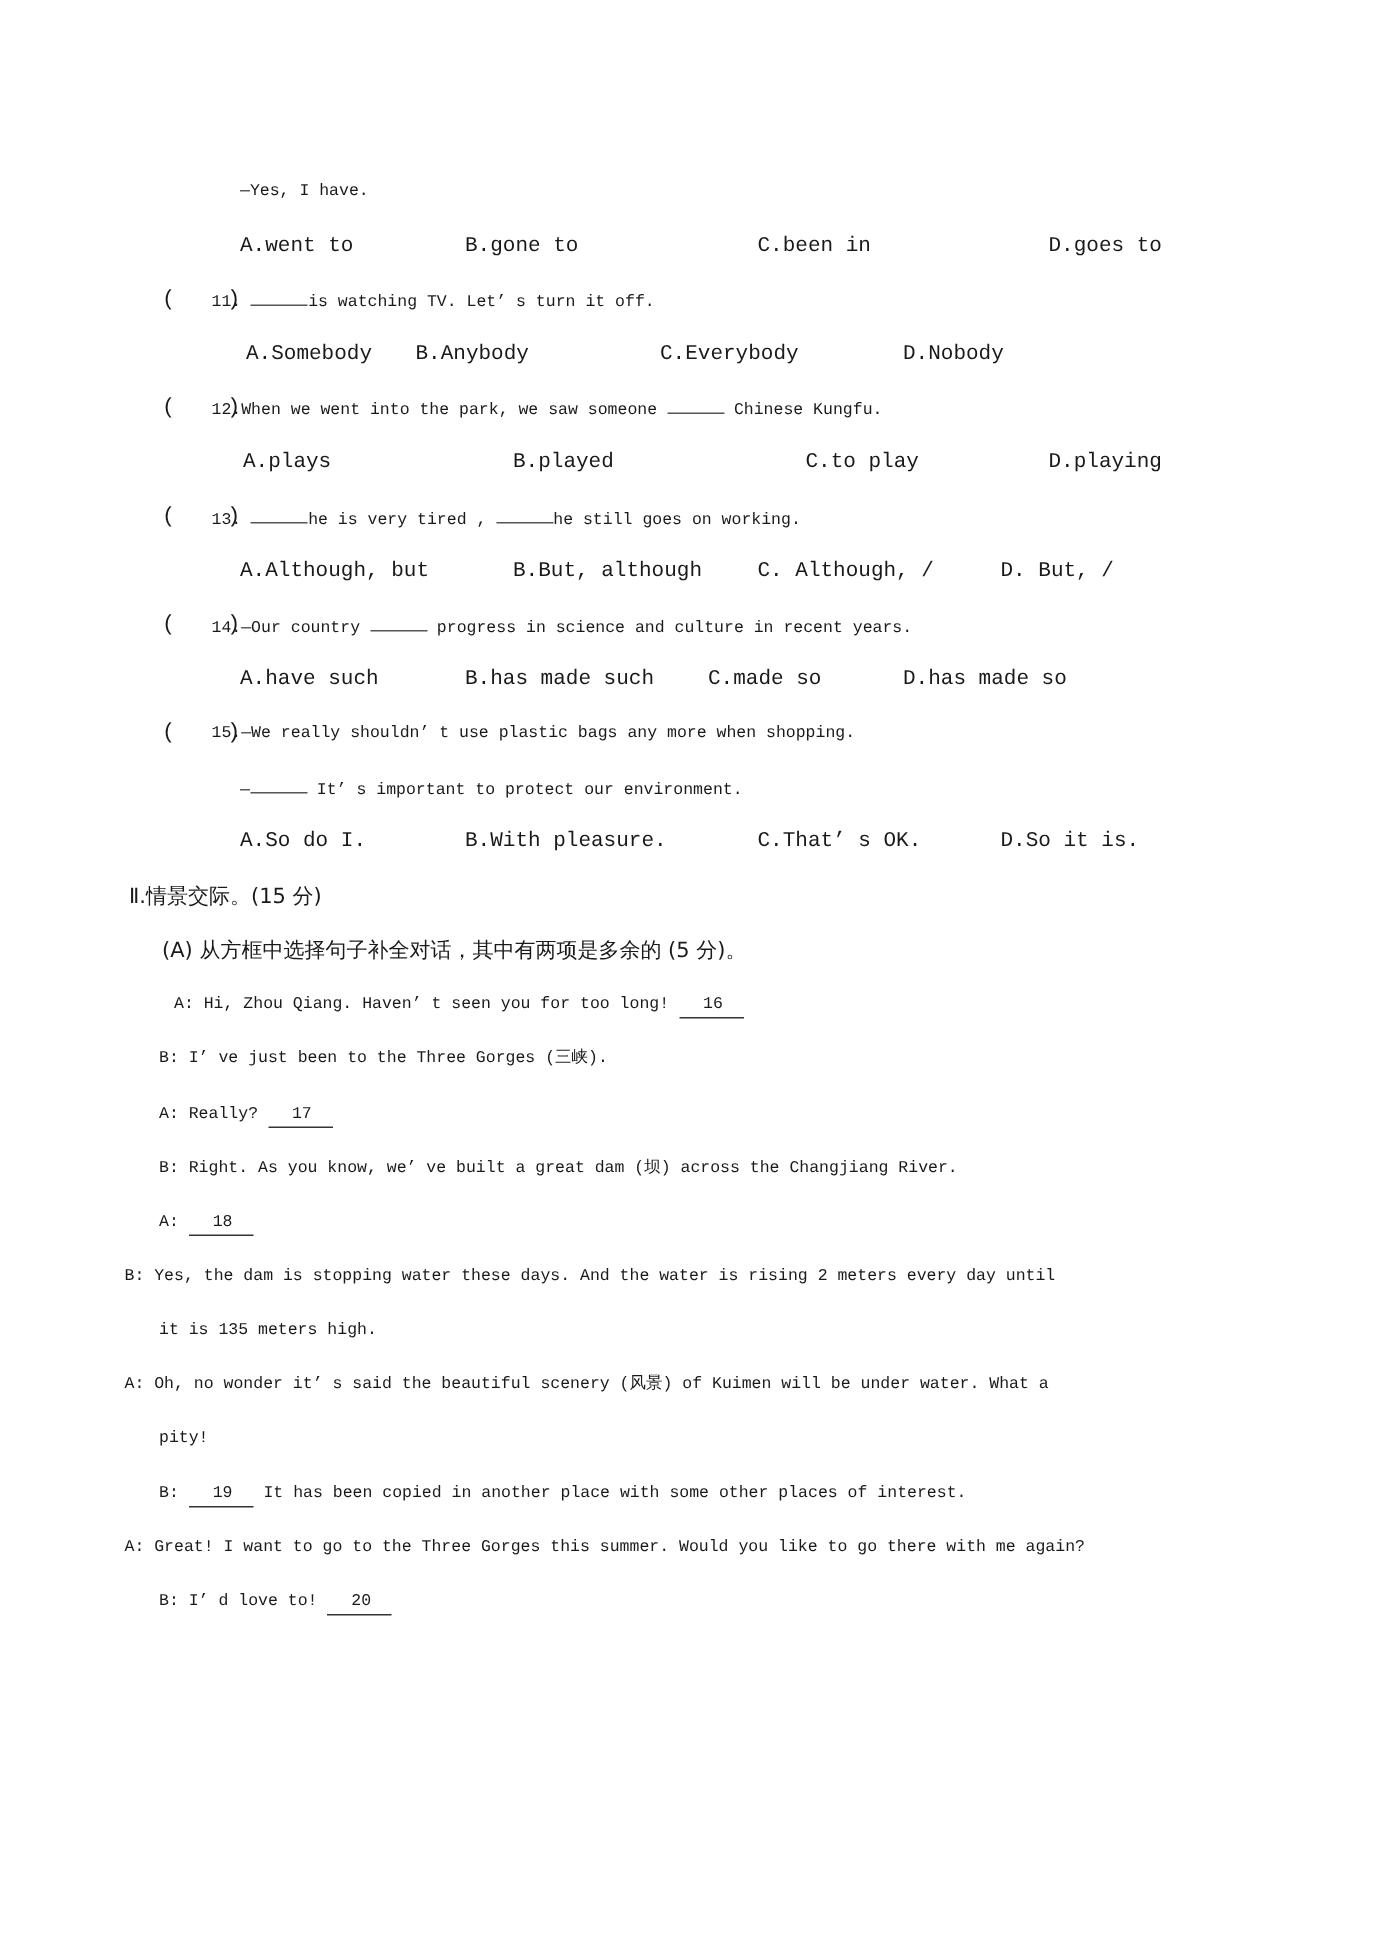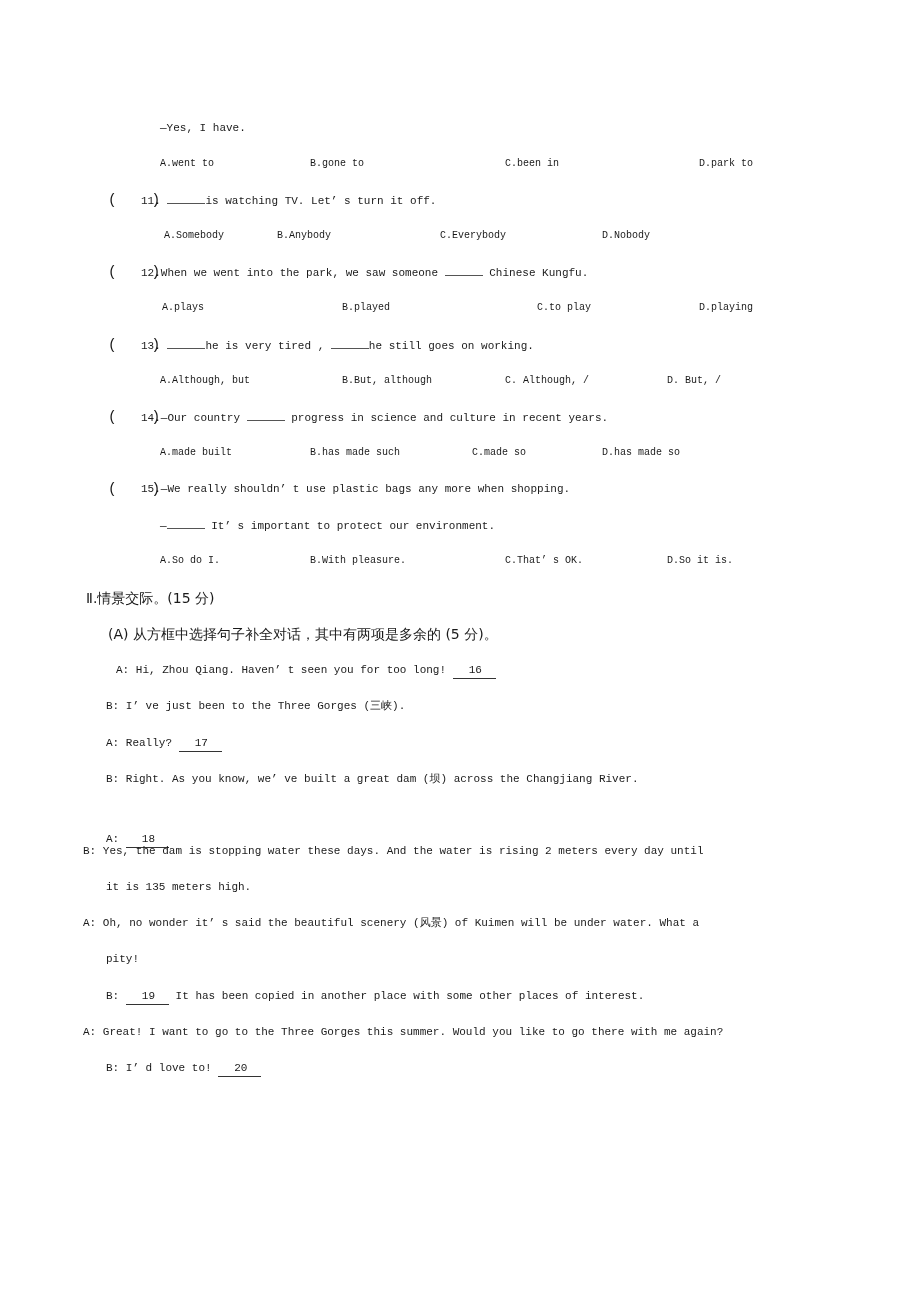--- a/index.html
+++ b/index.html
@@ -1,32 +1,32 @@
 <!DOCTYPE html>
 <html><head>
   <meta charset="utf-8">
   <style>
     html, body { margin: 0; padding: 0; background: #ffffff; }
     body { width: 920px; height: 1302px; position: relative; overflow: hidden;
            font-family: "Liberation Mono", "DejaVu Sans Mono", monospace; color: #1a1a1a; }
     .line { position: absolute; font-size: 11px; line-height: 18px; white-space: pre; letter-spacing: 0px; }
-    .opt { position: absolute; font-size: 10px; line-height: 18px; white-space: pre; }
+    .opt { position: absolute; font-size: 14px; line-height: 18px; white-space: pre; }
     .blank { display: inline-block; border-bottom: 1px solid #555; width: 38px; height: 12px; vertical-align: baseline; }
     .ans { display: inline-block; border-bottom: 1px solid #333; text-align: center; padding: 0 14px 0 16px; line-height: 16px; }
     .paren { position: absolute; font-size: 14.5px; line-height: 18px; white-space: pre; }
     .cjk { font-family: "DejaVu Sans", sans-serif; font-size: 14px; }
   </style>
 </head>
 <body>
 
 <div class="line" style="left:160px; top:119px;">—Yes, I have.</div>
 <div class="opt" style="left:160px; top:155px;">A.went to</div>
 <div class="opt" style="left:310px; top:155px;">B.gone to</div>
 <div class="opt" style="left:505px; top:155px;">C.been in</div>
-<div class="opt" style="left:699px; top:155px;">D.park to</div>
+<div class="opt" style="left:699px; top:155px;">D.goes to</div>
 
 <div class="paren" style="left:108px; top:191px;">(    )</div>
 <div class="line" style="left:141px; top:191px;"><span>11.</span> <span class="blank"></span><span>is watching TV. Let’ s turn it off.</span></div>
 <div class="opt" style="left:164px; top:227px;">A.Somebody</div>
 <div class="opt" style="left:277px; top:227px;">B.Anybody</div>
 <div class="opt" style="left:440px; top:227px;">C.Everybody</div>
 <div class="opt" style="left:602px; top:227px;">D.Nobody</div>
 
 <div class="paren" style="left:108px; top:263px;">(    )</div>
 <div class="line" style="left:141px; top:263px;"><span>12.</span><span>When we went into the park, we saw someone </span><span class="blank"></span><span> Chinese Kungfu.</span></div>
@@ -37,21 +37,21 @@
 
 <div class="paren" style="left:108px; top:336px;">(    )</div>
 <div class="line" style="left:141px; top:336px;"><span>13.</span> <span class="blank"></span><span>he is very tired , </span><span class="blank"></span><span>he still goes on working.</span></div>
 <div class="opt" style="left:160px; top:372px;">A.Although, but</div>
 <div class="opt" style="left:342px; top:372px;">B.But, although</div>
 <div class="opt" style="left:505px; top:372px;">C. Although, /</div>
 <div class="opt" style="left:667px; top:372px;">D. But, /</div>
 
 <div class="paren" style="left:108px; top:408px;">(    )</div>
 <div class="line" style="left:141px; top:408px;"><span>14.</span><span>—Our country </span><span class="blank"></span><span> progress in science and culture in recent years.</span></div>
-<div class="opt" style="left:160px; top:444px;">A.made built</div>
+<div class="opt" style="left:160px; top:444px;">A.have such</div>
 <div class="opt" style="left:310px; top:444px;">B.has made such</div>
 <div class="opt" style="left:472px; top:444px;">C.made so</div>
 <div class="opt" style="left:602px; top:444px;">D.has made so</div>
 
 <div class="paren" style="left:108px; top:480px;">(    )</div>
 <div class="line" style="left:141px; top:480px;"><span>15.</span><span>—We really shouldn’ t use plastic bags any more when shopping.</span></div>
 <div class="line" style="left:160px; top:516px;"><span>—</span><span class="blank"></span><span> It’ s important to protect our environment.</span></div>
 <div class="opt" style="left:160px; top:552px;">A.So do I.</div>
 <div class="opt" style="left:310px; top:552px;">B.With pleasure.</div>
 <div class="opt" style="left:505px; top:552px;">C.That’ s OK.</div>
@@ -61,21 +61,21 @@
 <div class="line cjk" style="left:108px; top:625px;">(A) 从方框中选择句子补全对话，其中有两项是多余的 (5 分)。</div>
 
 <div class="line" style="left:116px; top:661px;"><span>A:</span> <span>Hi, Zhou Qiang. Haven’ t seen you for too long! </span><span class="ans">16</span></div>
 
 <div class="line" style="left:106px; top:697px;"><span>B:</span> <span>I’ ve just been to the Three Gorges (三峡).</span></div>
 
 <div class="line" style="left:106px; top:734px;"><span>A:</span> <span>Really? </span><span class="ans">17</span></div>
 
 <div class="line" style="left:106px; top:770px;"><span>B:</span> <span>Right. As you know, we’ ve built a great dam (坝) across the Changjiang River.</span></div>
 
-<div class="line" style="left:106px; top:806px;margin-top:24px;"><span>A:</span> <span class="ans">18</span></div>
+<div class="line" style="left:106px; top:806px;"><span>A:</span> <span class="ans">18</span></div>
 
 <div class="line" style="left:83px; top:842px;"><span>B:</span> <span>Yes, the dam is stopping water these days. And the water is rising 2 meters every day until</span></div>
 <div class="line" style="left:106px; top:878px;">it is 135 meters high.</div>
 
 <div class="line" style="left:83px; top:914px;"><span>A:</span> <span>Oh, no wonder it’ s said the beautiful scenery (风景) of Kuimen will be under water. What a</span></div>
 <div class="line" style="left:106px; top:950px;">pity!</div>
 
 <div class="line" style="left:106px; top:987px;"><span>B:</span> <span class="ans">19</span><span> It has been copied in another place with some other places of interest.</span></div>
 
 <div class="line" style="left:83px; top:1023px;"><span>A:</span> <span>Great! I want to go to the Three Gorges this summer. Would you like to go there with me again?</span></div>

